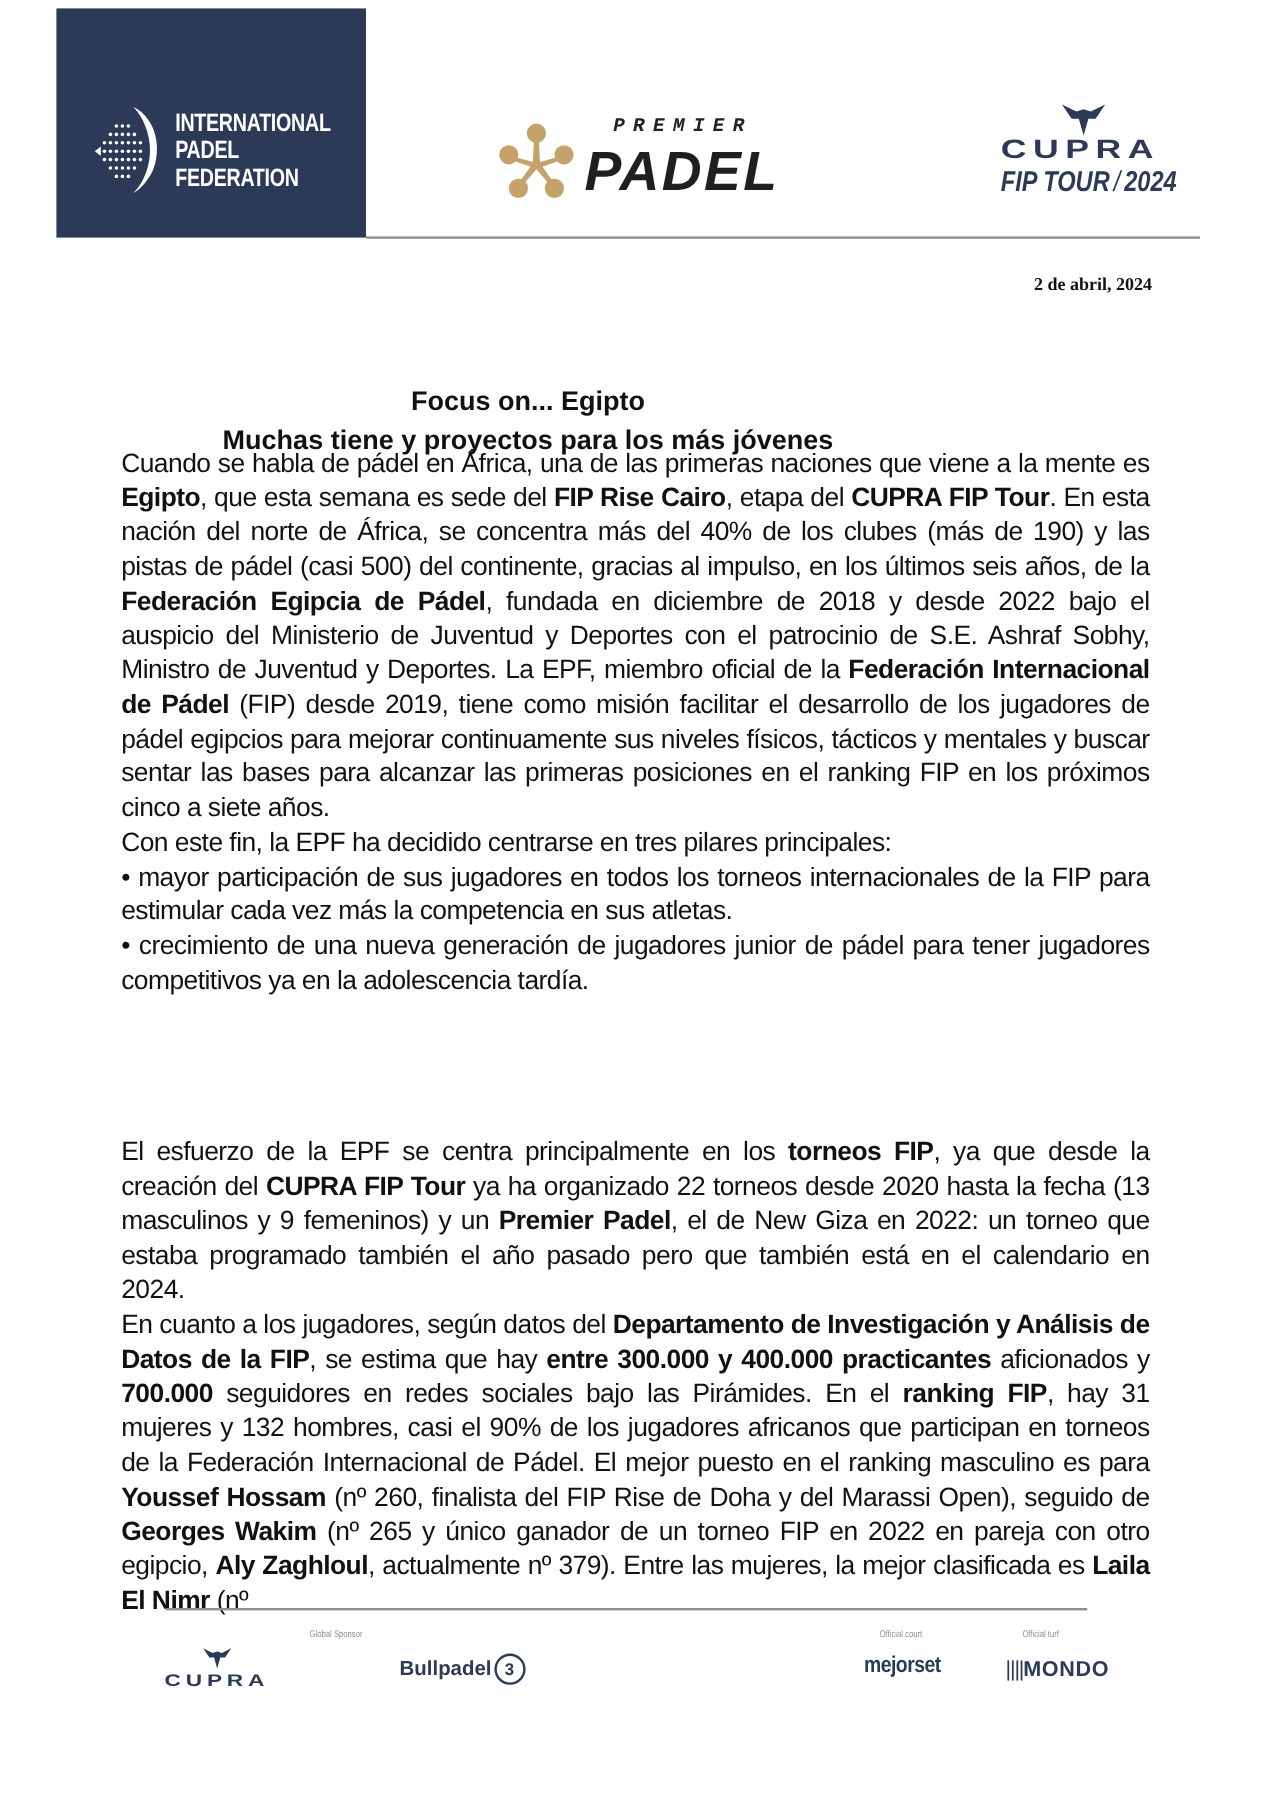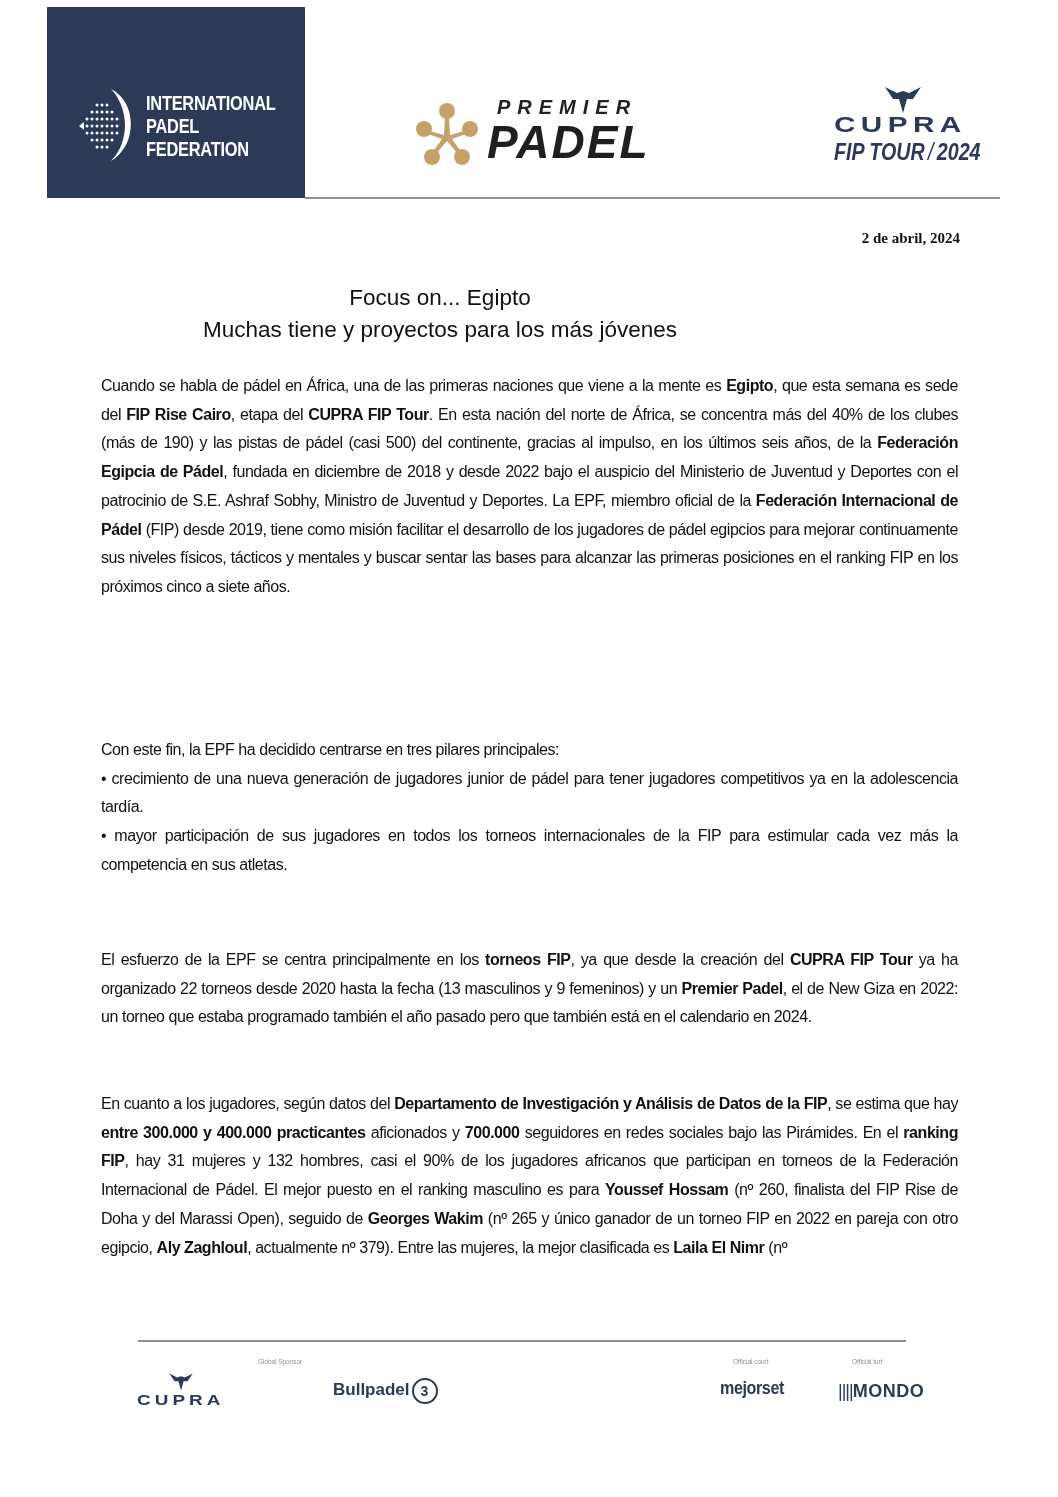--- a/index.html
+++ b/index.html
@@ -8,45 +8,45 @@
 
   
   .hdr-box { position: absolute; left: 47px; top: 7px; width: 258px; height: 191px; background: #2c3a57; }
   .ipf-mark { position: absolute; left: 75px; top: 85px; width: 60px; height: 80px; }
   .ipf-text { position: absolute; left: 146px; top: 91px; color: #ffffff; font-weight: bold;
               font-size: 21px; line-height: 23px; letter-spacing: -0.3px; transform: scaleX(0.78); transform-origin: left top; }
   .ipf-text div { white-space: nowrap; }
   .hdr-rule { position: absolute; left: 305px; top: 197px; width: 695px; height: 2px; background: #8a8f98; }
 
   .pp-star { position: absolute; left: 412px; top: 99px; width: 70px; height: 70px; }
-  .pp-premier { position: absolute; left: 497px; top: 96px; font-size: 20px; font-weight: bold; font-style: italic;
-                letter-spacing: 7px; color: #222; }
+  .pp-premier { position: absolute; left: 511px; top: 96px; font-size: 16px; font-weight: bold; font-style: italic;
+                letter-spacing: 7px; color: #222; font-family: Liberation Mono, monospace; }
   .pp-padel { position: absolute; left: 487px; top: 118px; font-size: 46px; font-weight: bold; font-style: italic;
               letter-spacing: 2px; color: #1f1f1f; line-height: 48px; }
 
   .cupra-top-icon { position: absolute; left: 883px; top: 85px; width: 40px; height: 30px; }
   .cupra-top-word { position: absolute; left: 834px; top: 114px; font-size: 22px; font-weight: bold; letter-spacing: 4px;
                     color: #2c3a57; transform: scaleX(1.35); transform-origin: left top; line-height: 22px; }
   .fip-tour { position: absolute; left: 834px; top: 139px; font-size: 24px; font-weight: bold; font-style: italic;
               color: #2c3a57; transform: scaleX(0.82); transform-origin: left top; white-space: nowrap; line-height: 26px; }
   .fip-tour .sep { font-weight: normal; margin: 0 4px; }
 
   
   .date { position: absolute; right: 98px; top: 230px; font-family: "Liberation Serif", serif; font-weight: bold; font-size: 15px; margin-left: 44px; }
-  .title { position: absolute; left: 0; width: 880px; text-align: center; font-weight: normal; font-size: 22.5px; }
+  .title { position: absolute; left: 0; width: 880px; text-align: center; font-weight: bold; font-size: 22.5px; margin-top: 37px; }
   .title.t1 { top: 285px; }
   .title.t2 { top: 317px; }
 
   
-  .body { position: absolute; left: 101px; width: 857px; font-size: 16px; line-height: 28.7px; text-align: justify;
+  .body { position: absolute; left: 101px; width: 857px; font-size: 22px; line-height: 28.7px; text-align: justify;
           letter-spacing: -0.45px; word-spacing: 0px; }
   .body p { margin: 0; }
   .body b { font-weight: bold; }
   .p1 { top: 372px; }
-  .p2 { top: 688px; margin-top: 48px; }
+  .p2 { top: 688px; }
   .p3 { top: 946px; }
   .p4 { top: 1090px; }
 
   
   .ftr-rule { position: absolute; left: 138px; top: 1340px; width: 768px; height: 2px; background: #8a8f98; }
   .ftr-label { position: absolute; font-size: 8px; color: #8a8f98; transform: scaleX(0.8); transform-origin: left top; }
   .ftr-cupra-icon { position: absolute; left: 168px; top: 1372px; width: 26px; height: 20px; }
   .ftr-cupra-word { position: absolute; left: 137px; top: 1392px; font-size: 14px; font-weight: bold; letter-spacing: 3px;
                     color: #2c3a57; transform: scaleX(1.35); transform-origin: left top; }
   .ftr-bullpadel { position: absolute; left: 333px; top: 1378px; font-size: 17px; font-weight: bold; color: #2c3a57; }
@@ -135,22 +135,22 @@
 <div class="date">2 de abril, 2024</div>
 <div class="title t1">Focus on... Egipto</div>
 <div class="title t2">Muchas tiene y proyectos para los más jóvenes</div>
 
 <div class="body p1">
     <p><span>Cuando se habla de pádel en África, una de las primeras naciones que viene a la mente es </span><b>Egipto</b><span>, que esta semana es sede del </span><b>FIP Rise Cairo</b><span>, etapa del </span><b>CUPRA FIP Tour</b><span>. En esta nación del norte de África, se concentra más del 40% de los clubes (más de 190) y las pistas de pádel (casi 500) del continente, gracias al impulso, en los últimos seis años, de la </span><b>Federación Egipcia de Pádel</b><span>, fundada en diciembre de 2018 y desde 2022 bajo el auspicio del Ministerio de Juventud y Deportes con el patrocinio de S.E. Ashraf Sobhy, Ministro de Juventud y Deportes. La EPF, miembro oficial de la </span><b>Federación Internacional de Pádel</b><span> (FIP) desde 2019, tiene como misión facilitar el desarrollo de los jugadores de pádel egipcios para mejorar continuamente sus niveles físicos, tácticos y mentales y buscar sentar las bases para alcanzar las primeras posiciones en el ranking FIP en los próximos cinco a siete años.</span></p>
   </div>
 
 <div class="body p2">
   <p>Con este fin, la EPF ha decidido centrarse en tres pilares principales:</p>
+  <p>• mayor participación de sus jugadores en todos los torneos internacionales de la FIP para estimular cada vez más la competencia en sus atletas.</p>
   <p>• crecimiento de una nueva generación de jugadores junior de pádel para tener jugadores competitivos ya en la adolescencia tardía.</p>
-  <p>• mayor participación de sus jugadores en todos los torneos internacionales de la FIP para estimular cada vez más la competencia en sus atletas.</p>
 </div>
 
 <div class="body p3">
     <p><span>El esfuerzo de la EPF se centra principalmente en los </span><b>torneos FIP</b><span>, ya que desde la creación del </span><b>CUPRA FIP Tour</b><span> ya ha organizado 22 torneos desde 2020 hasta la fecha (13 masculinos y 9 femeninos) y un </span><b>Premier Padel</b><span>, el de New Giza en 2022: un torneo que estaba programado también el año pasado pero que también está en el calendario en 2024.</span></p>
   </div>
 
 <div class="body p4">
     <p><span>En cuanto a los jugadores, según datos del </span><b>Departamento de Investigación y Análisis de Datos de la FIP</b><span>, se estima que hay </span><b>entre 300.000 y 400.000 practicantes</b><span> aficionados y </span><b>700.000</b><span> seguidores en redes sociales bajo las Pirámides. En el </span><b>ranking FIP</b><span>, hay 31 mujeres y 132 hombres, casi el 90% de los jugadores africanos que participan en torneos de la Federación Internacional de Pádel. El mejor puesto en el ranking masculino es para </span><b>Youssef Hossam</b><span> (nº 260, finalista del FIP Rise de Doha y del Marassi Open), seguido de </span><b>Georges Wakim</b><span> (nº 265 y único ganador de un torneo FIP en 2022 en pareja con otro egipcio, </span><b>Aly Zaghloul</b><span>, actualmente nº 379). Entre las mujeres, la mejor clasificada es </span><b>Laila El Nimr</b><span> (nº</span></p>
   </div>
 

